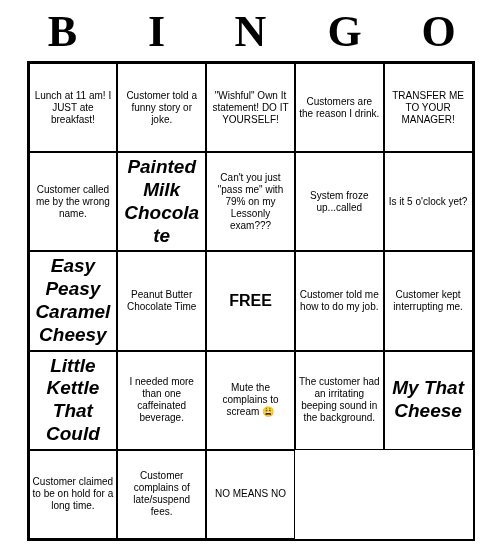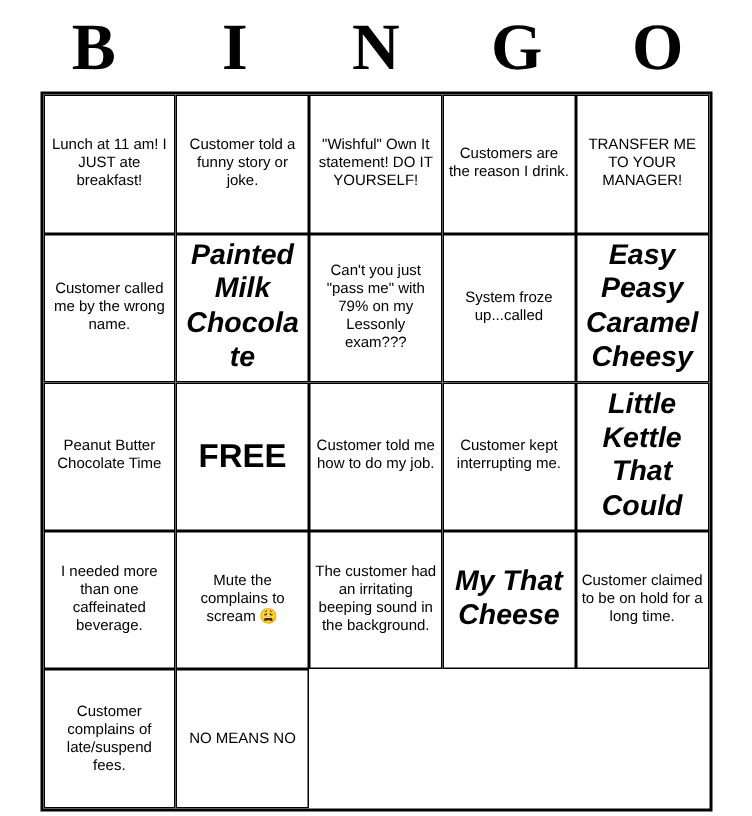--- a/index.html
+++ b/index.html
@@ -43,21 +43,21 @@
       justify-content: center;
       text-align: center;
       padding: 3px;
       font-size: 10px;
       line-height: 1.2;
       word-break: break-word;
       hyphens: auto;
       background: #fff;
     }
     .bingo-cell.free {
-      font-size: 22px;
+      font-size: 16px;
       font-weight: bold;
       text-align: right;
     }
     .bingo-cell.large-text {
       font-size: 19px;
       font-weight: bold;
       font-style: italic;
     }
     .bingo-cell.bold {
       font-weight: normal;
@@ -77,20 +77,21 @@
 <div class="bingo-grid">
 <div class="bingo-cell">Lunch at 11 am! I JUST ate breakfast!</div>
     <div class="bingo-cell">Customer told a funny story or joke.</div>
     <div class="bingo-cell">"Wishful" Own It statement! DO IT YOURSELF!</div>
     <div class="bingo-cell">Customers are the reason I drink.</div>
     <div class="bingo-cell bold">TRANSFER ME TO YOUR MANAGER!</div>
     <div class="bingo-cell">Customer called me by the wrong name.</div>
     <div class="bingo-cell large-text">Painted Milk Chocolate</div>
     <div class="bingo-cell">Can't you just "pass me" with 79% on my Lessonly exam???</div>
     <div class="bingo-cell">System froze up...called</div>
+    <div class="bingo-cell">Is it 5 o'clock yet?</div>
     <div class="bingo-cell large-text">Easy Peasy Caramel Cheesy</div>
     <div class="bingo-cell">Peanut Butter Chocolate Time</div>
     <div class="bingo-cell free">FREE</div>
     <div class="bingo-cell">Customer told me how to do my job.</div>
     <div class="bingo-cell">Customer kept interrupting me.</div>
     <div class="bingo-cell large-text">Little Kettle That Could</div>
     <div class="bingo-cell">I needed more than one caffeinated beverage.</div>
     <div class="bingo-cell">Mute the complains to scream 😩</div>
     <div class="bingo-cell">The customer had an irritating beeping sound in the background.</div>
     <div class="bingo-cell large-text">My That Cheese</div>

